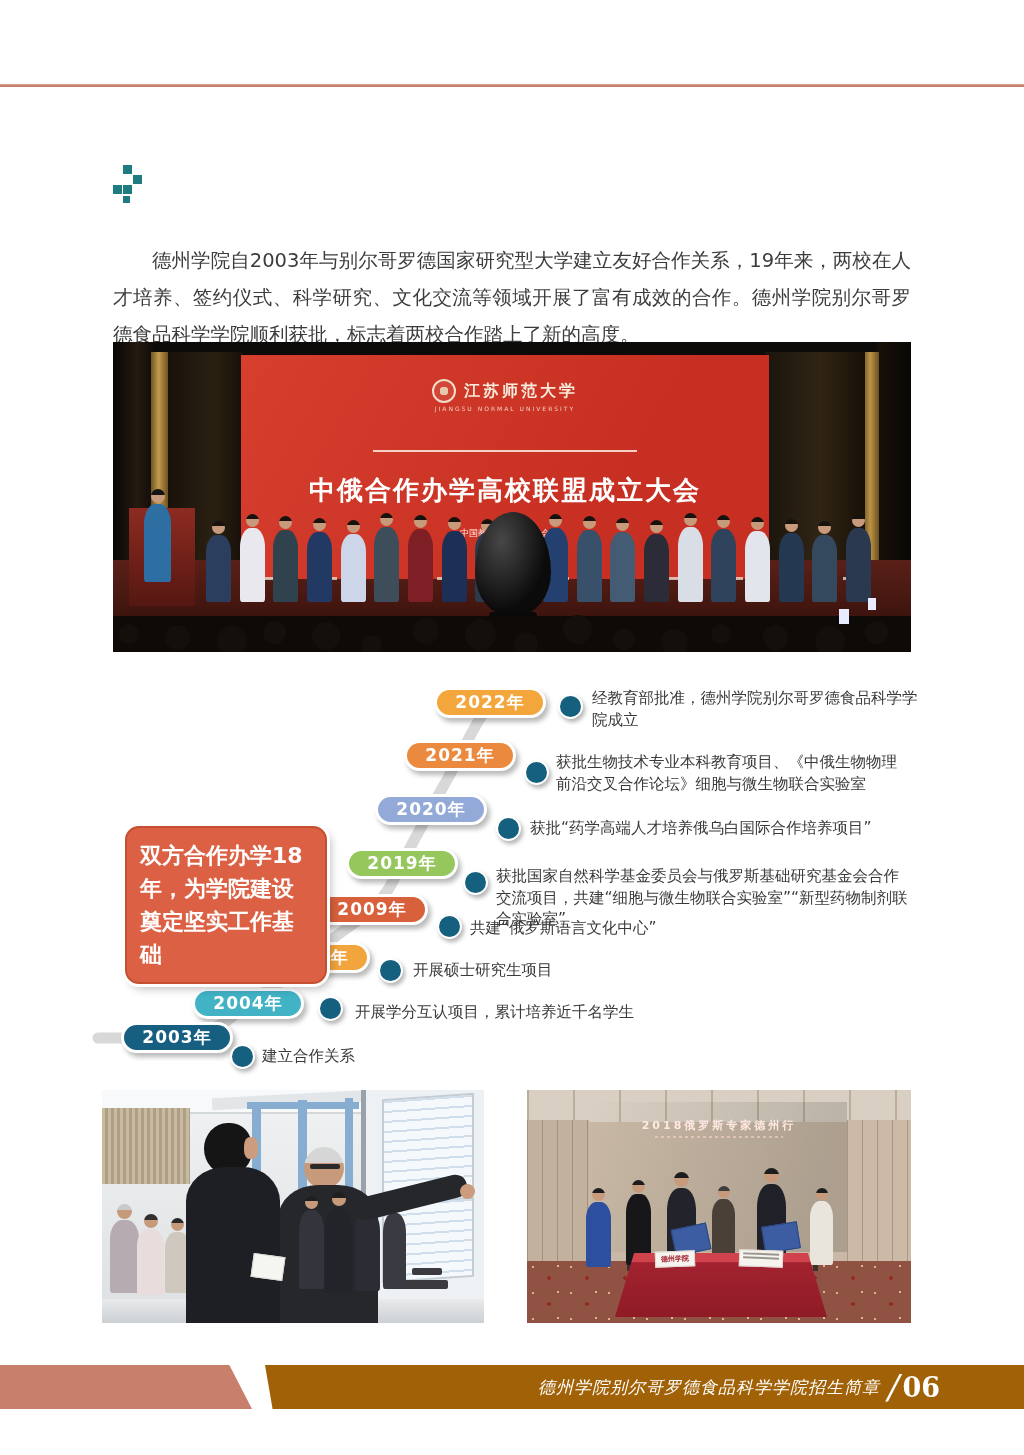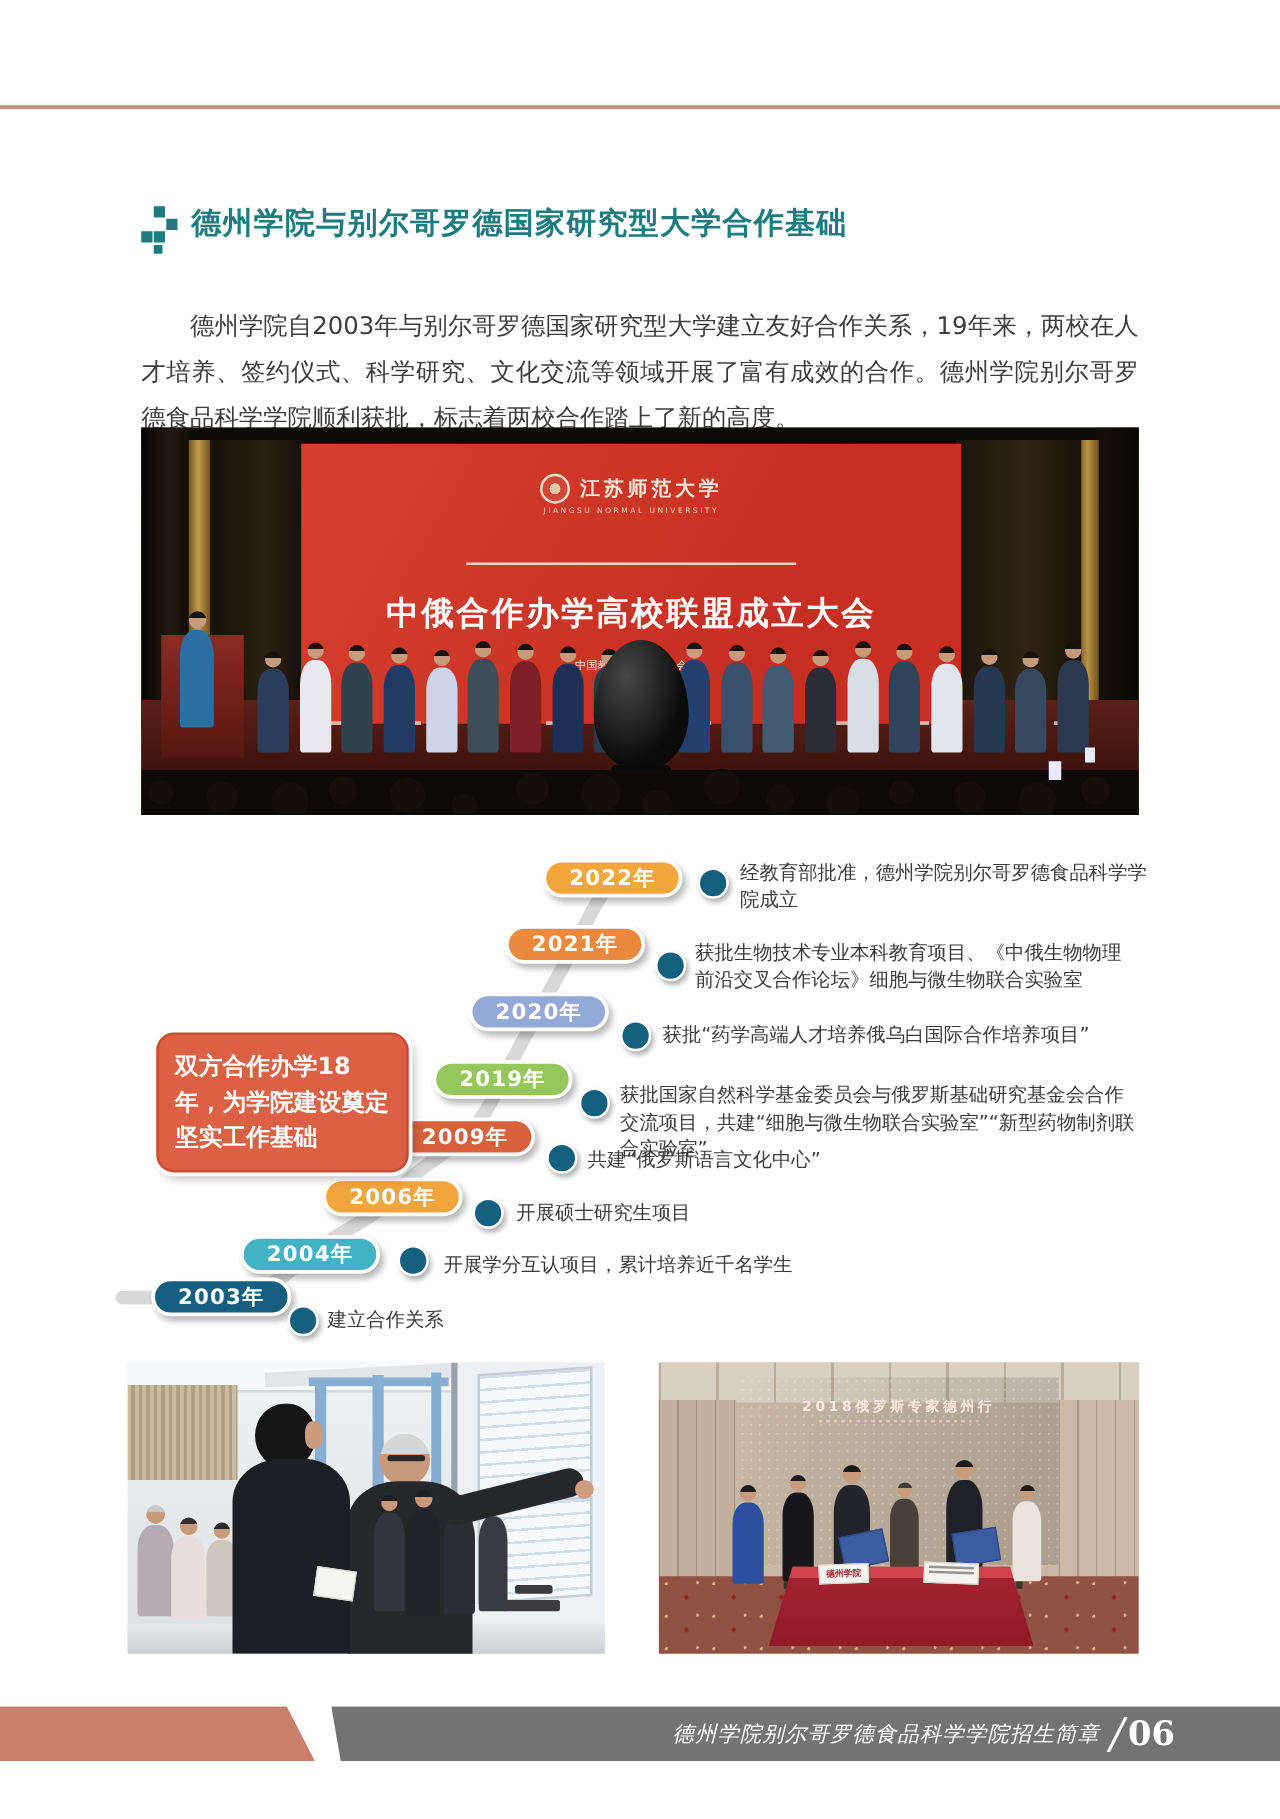--- a/index.html
+++ b/index.html
@@ -75,21 +75,21 @@
   .tl-pill{position:absolute;width:112px;height:31px;border-radius:17px;border:3px solid #fff;
            box-shadow:3px 4px 5px rgba(0,0,0,.28);display:flex;align-items:center;justify-content:center;
            color:#fff;font-size:17px;font-weight:bold;letter-spacing:1px;box-sizing:border-box;z-index:3;}
   .tl-dot{position:absolute;width:25px;height:25px;border-radius:50%;background:#16607f;border:2px solid #fff;
           box-shadow:2px 3px 4px rgba(0,0,0,.3);box-sizing:border-box;z-index:3;}
   .tl-text{position:absolute;font-size:15.5px;line-height:1.4;color:#3a3a3a;z-index:3;}
 
   .callout{position:absolute;left:125px;top:826px;width:202px;box-sizing:border-box;
            background:#dc6144;border:2px solid #c44f31;border-radius:14px;
            box-shadow:0 0 0 3px #fff,4px 5px 8px rgba(0,0,0,.25);
-           padding:11px 13px;color:#fff;font-size:19px;font-weight:bold;line-height:1.5;z-index:4;}
+           padding:11px 13px;color:#fff;font-size:22px;font-weight:bold;line-height:1.5;z-index:4;}
 
   
   .photo-left{position:absolute;left:102px;top:1090px;width:382px;height:233px;overflow:hidden;
               background:linear-gradient(180deg,#f0f2f3,#dde0e2);}
   .pl-ceiling{position:absolute;left:0;top:0;width:100%;height:22px;background:#f8f9fa;border-bottom:2px solid #d3d8db;}
   .pl-beam{position:absolute;left:110px;top:2px;width:240px;height:12px;background:#e2e6e9;transform:rotate(-3deg);}
   .pl-wood{position:absolute;left:0;top:18px;width:88px;height:76px;
            background:repeating-linear-gradient(90deg,#c9bba1 0 3px,#ae9f86 3px 6px);}
   .pl-frame{position:absolute;background:#87aed0;}
   .pl-boards{position:absolute;right:0;top:0;bottom:22px;width:118px;background:#edf1f4;border-left:5px solid #99a2aa;}
@@ -151,21 +151,21 @@
   .pr-folder{position:absolute;width:34px;height:25px;background:#3c5da2;border:1px solid #2c4880;z-index:7;}
 
   
   .fig{position:absolute;z-index:5;}
   .fhead{display:block;border-radius:50%;margin:0 auto;}
   .fbody{display:block;border-radius:42% 42% 8% 8%/26% 26% 5% 5%;margin:1px auto 0 auto;}
 
   
   .footer-salmon{position:absolute;left:0;top:1365px;width:252px;height:44px;background:#c8806c;
                  clip-path:polygon(0 0,91% 0,100% 100%,0 100%);}
-  .footer-teal{position:absolute;left:265px;top:1365px;width:759px;height:44px;background:#737373;
+  .footer-teal{position:absolute;left:265px;top:1365px;width:759px;height:44px;background:#a16207;
                clip-path:polygon(0 0,100% 0,100% 100%,1% 100%);
                display:flex;align-items:center;justify-content:flex-end;padding-right:84px;box-sizing:border-box;}
   .footer-title{color:#fff;font-size:17px;font-style:italic;letter-spacing:1px;
                 font-family:"DejaVu Serif","Liberation Serif",serif;}
   .footer-slash{color:#fff;font-size:34px;font-weight:300;font-style:italic;margin:0 3px 0 8px;line-height:1;
                 font-family:"DejaVu Serif","Liberation Serif",serif;}
   .footer-page{color:#fff;font-size:27px;font-weight:bold;line-height:1;
                font-family:"DejaVu Serif","Liberation Serif",serif;}
 </style>
 </head>
@@ -176,21 +176,20 @@
   <div class="top-rule"></div>
 
   <div class="title-row">
     <span class="pix-icon">
         <i></i>
         <i></i>
         <i></i>
         <i></i>
         <i></i>
       </span>
-    <h1 class="sec-title">德州学院与别尔哥罗德国家研究型大学合作基础</h1>
   </div>
 
   <p class="intro">德州学院自2003年与别尔哥罗德国家研究型大学建立友好合作关系，19年来，两校在人才培养、签约仪式、科学研究、文化交流等领域开展了富有成效的合作。德州学院别尔哥罗德食品科学学院顺利获批，标志着两校合作踏上了新的高度。</p>
 
   <div class="photo-main">
     <div class="pm-topband"></div>
     <div class="pm-curtain-l"></div>
     <div class="pm-gold-l"></div>
     <div class="pm-side-l"></div>
     <div class="pm-curtain-r"></div>

